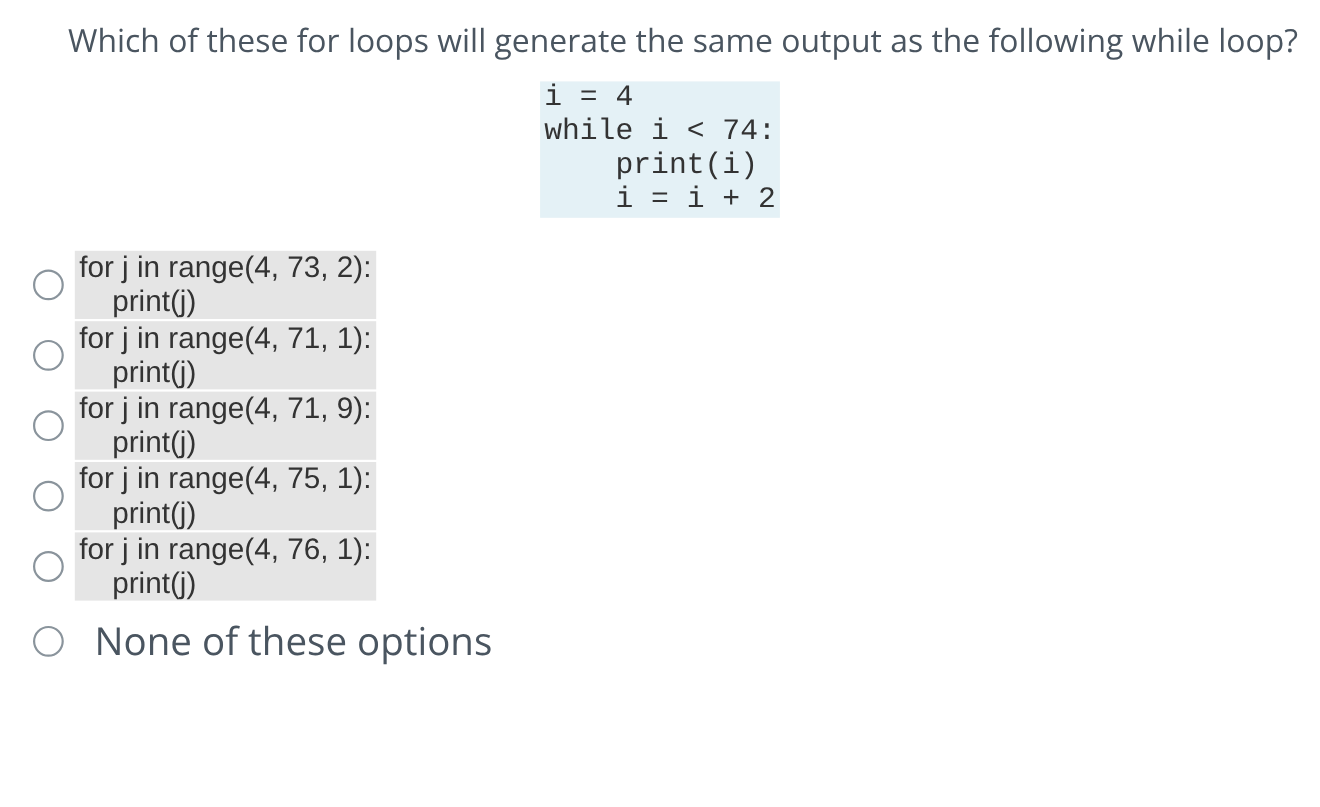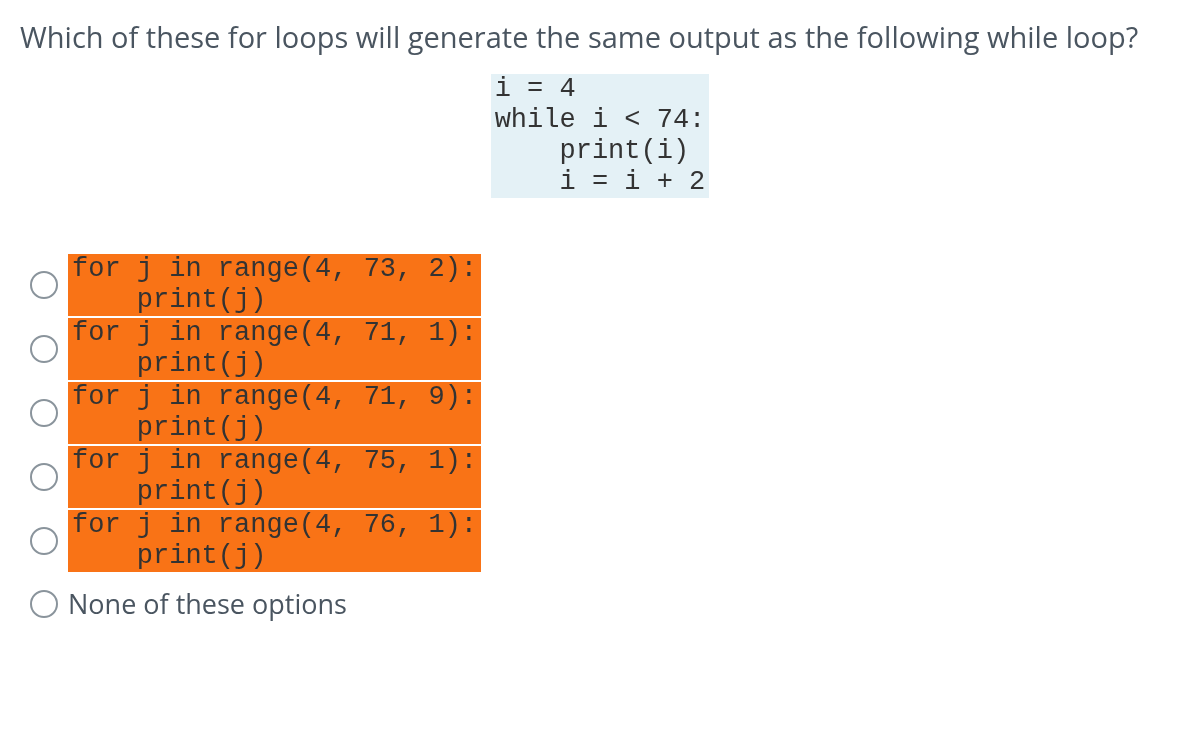--- a/index.html
+++ b/index.html
@@ -6,65 +6,67 @@
     margin: 0;
     padding: 18px 20px;
     font-family: "Segoe UI", "Open Sans", "Helvetica Neue", Arial, sans-serif;
     color: #4a5560;
     font-size: 29px;
     line-height: 1.3;
     background: #fff;
   }
   .question {
     margin-bottom: 18px;
+    text-align: right;
   }
   .code-block {
     display: inline-block;
     background: #e4f1f6;
     font-family: "Courier New", Courier, monospace;
     font-size: 27px;
     color: #333;
     white-space: pre;
     line-height: 1.15;
     text-align: left;
     padding: 0 4px;
   }
   .reference-wrap {
     text-align: center;
-    margin-bottom: 56px;
+    margin-bottom: 30px;
   }
   .options {
     padding-left: 10px;
   }
   .option-row {
     display: flex;
     align-items: center;
     margin-bottom: 2px;
   }
   .radio {
     width: 28px;
     height: 28px;
     border: 2.5px solid #8a949c;
     border-radius: 50%;
     flex-shrink: 0;
     margin-right: 10px;
     box-sizing: border-box;
   }
   .option-code {
-    background: #f97316;
-    font-family: Liberation Mono, monospace;
+    background: #e5e5e5;
+    font-family: Liberation Sans, sans-serif;
     font-size: 27px;
     color: #333;
     white-space: pre;
     line-height: 1.15;
     padding: 0 4px;
   }
   .option-text {
-    font-size: 27px;
+    font-size: 35px;
     color: #4a5560;
+    margin-left: 18px;
   }
   .last-option {
     margin-top: 14px;
   }
 </style>
 </head>
 <body>
 
 <div class="question">Which of these for loops will generate the same output as the following while loop?</div>
 

